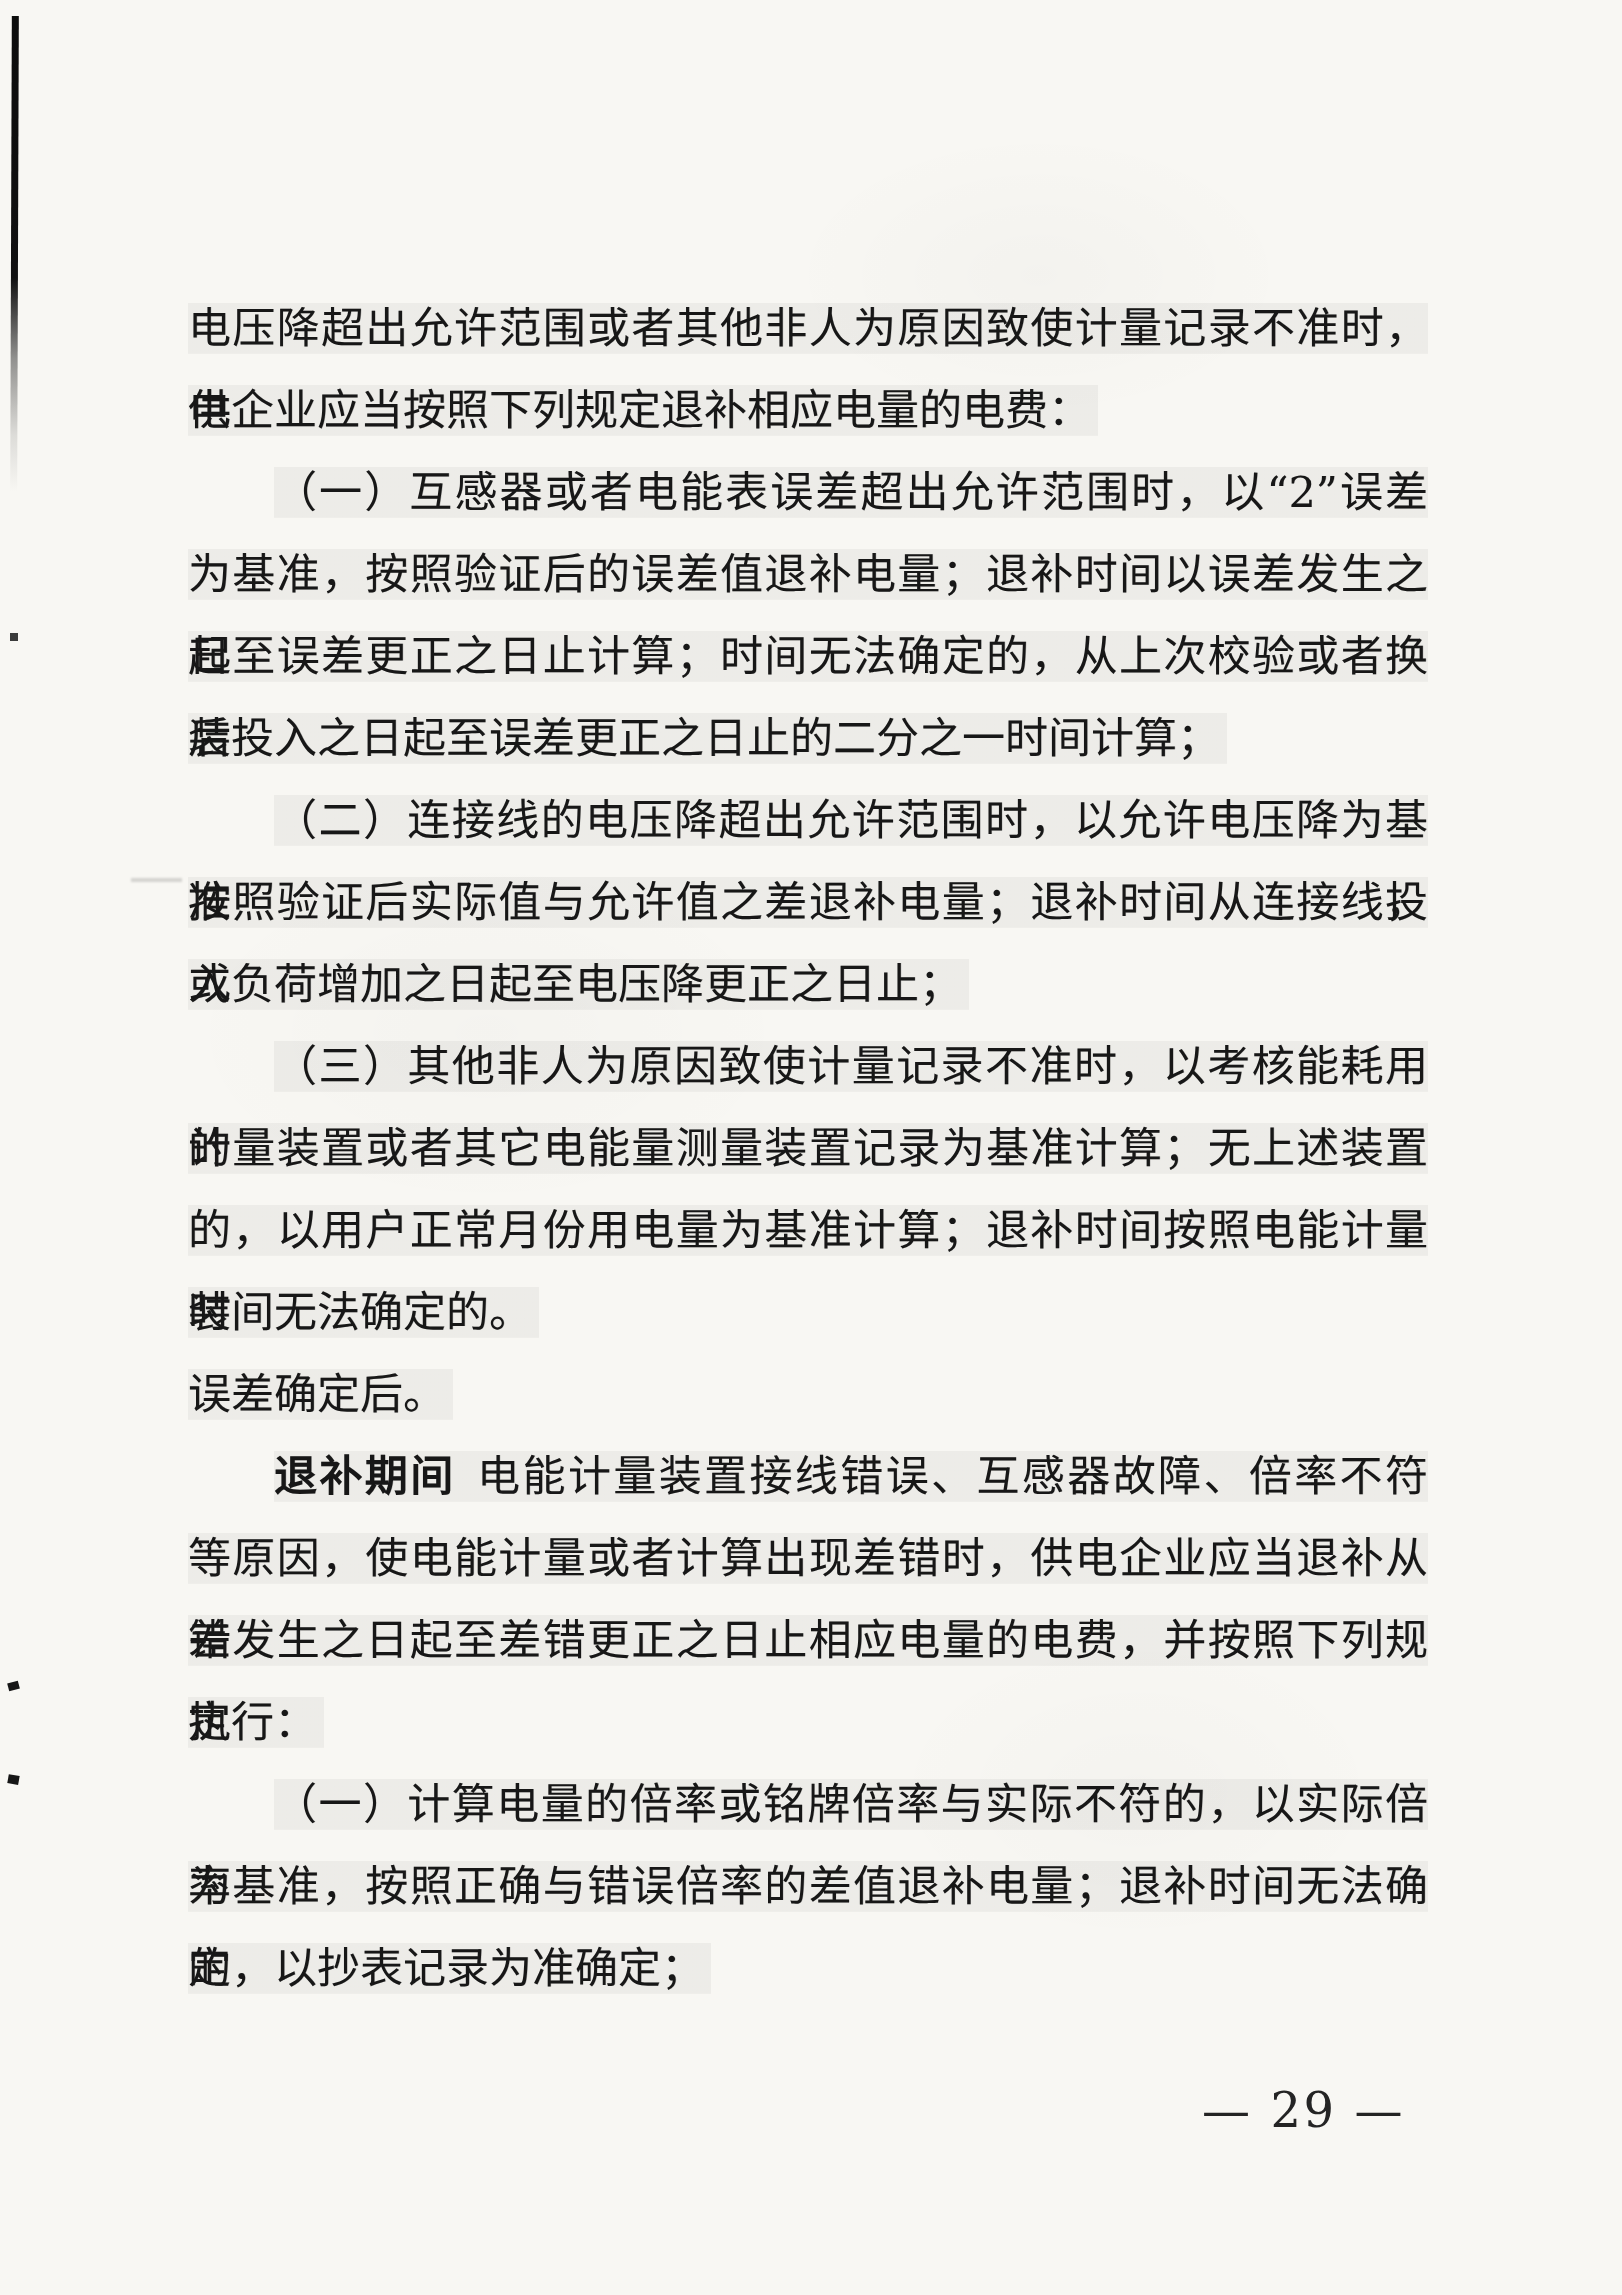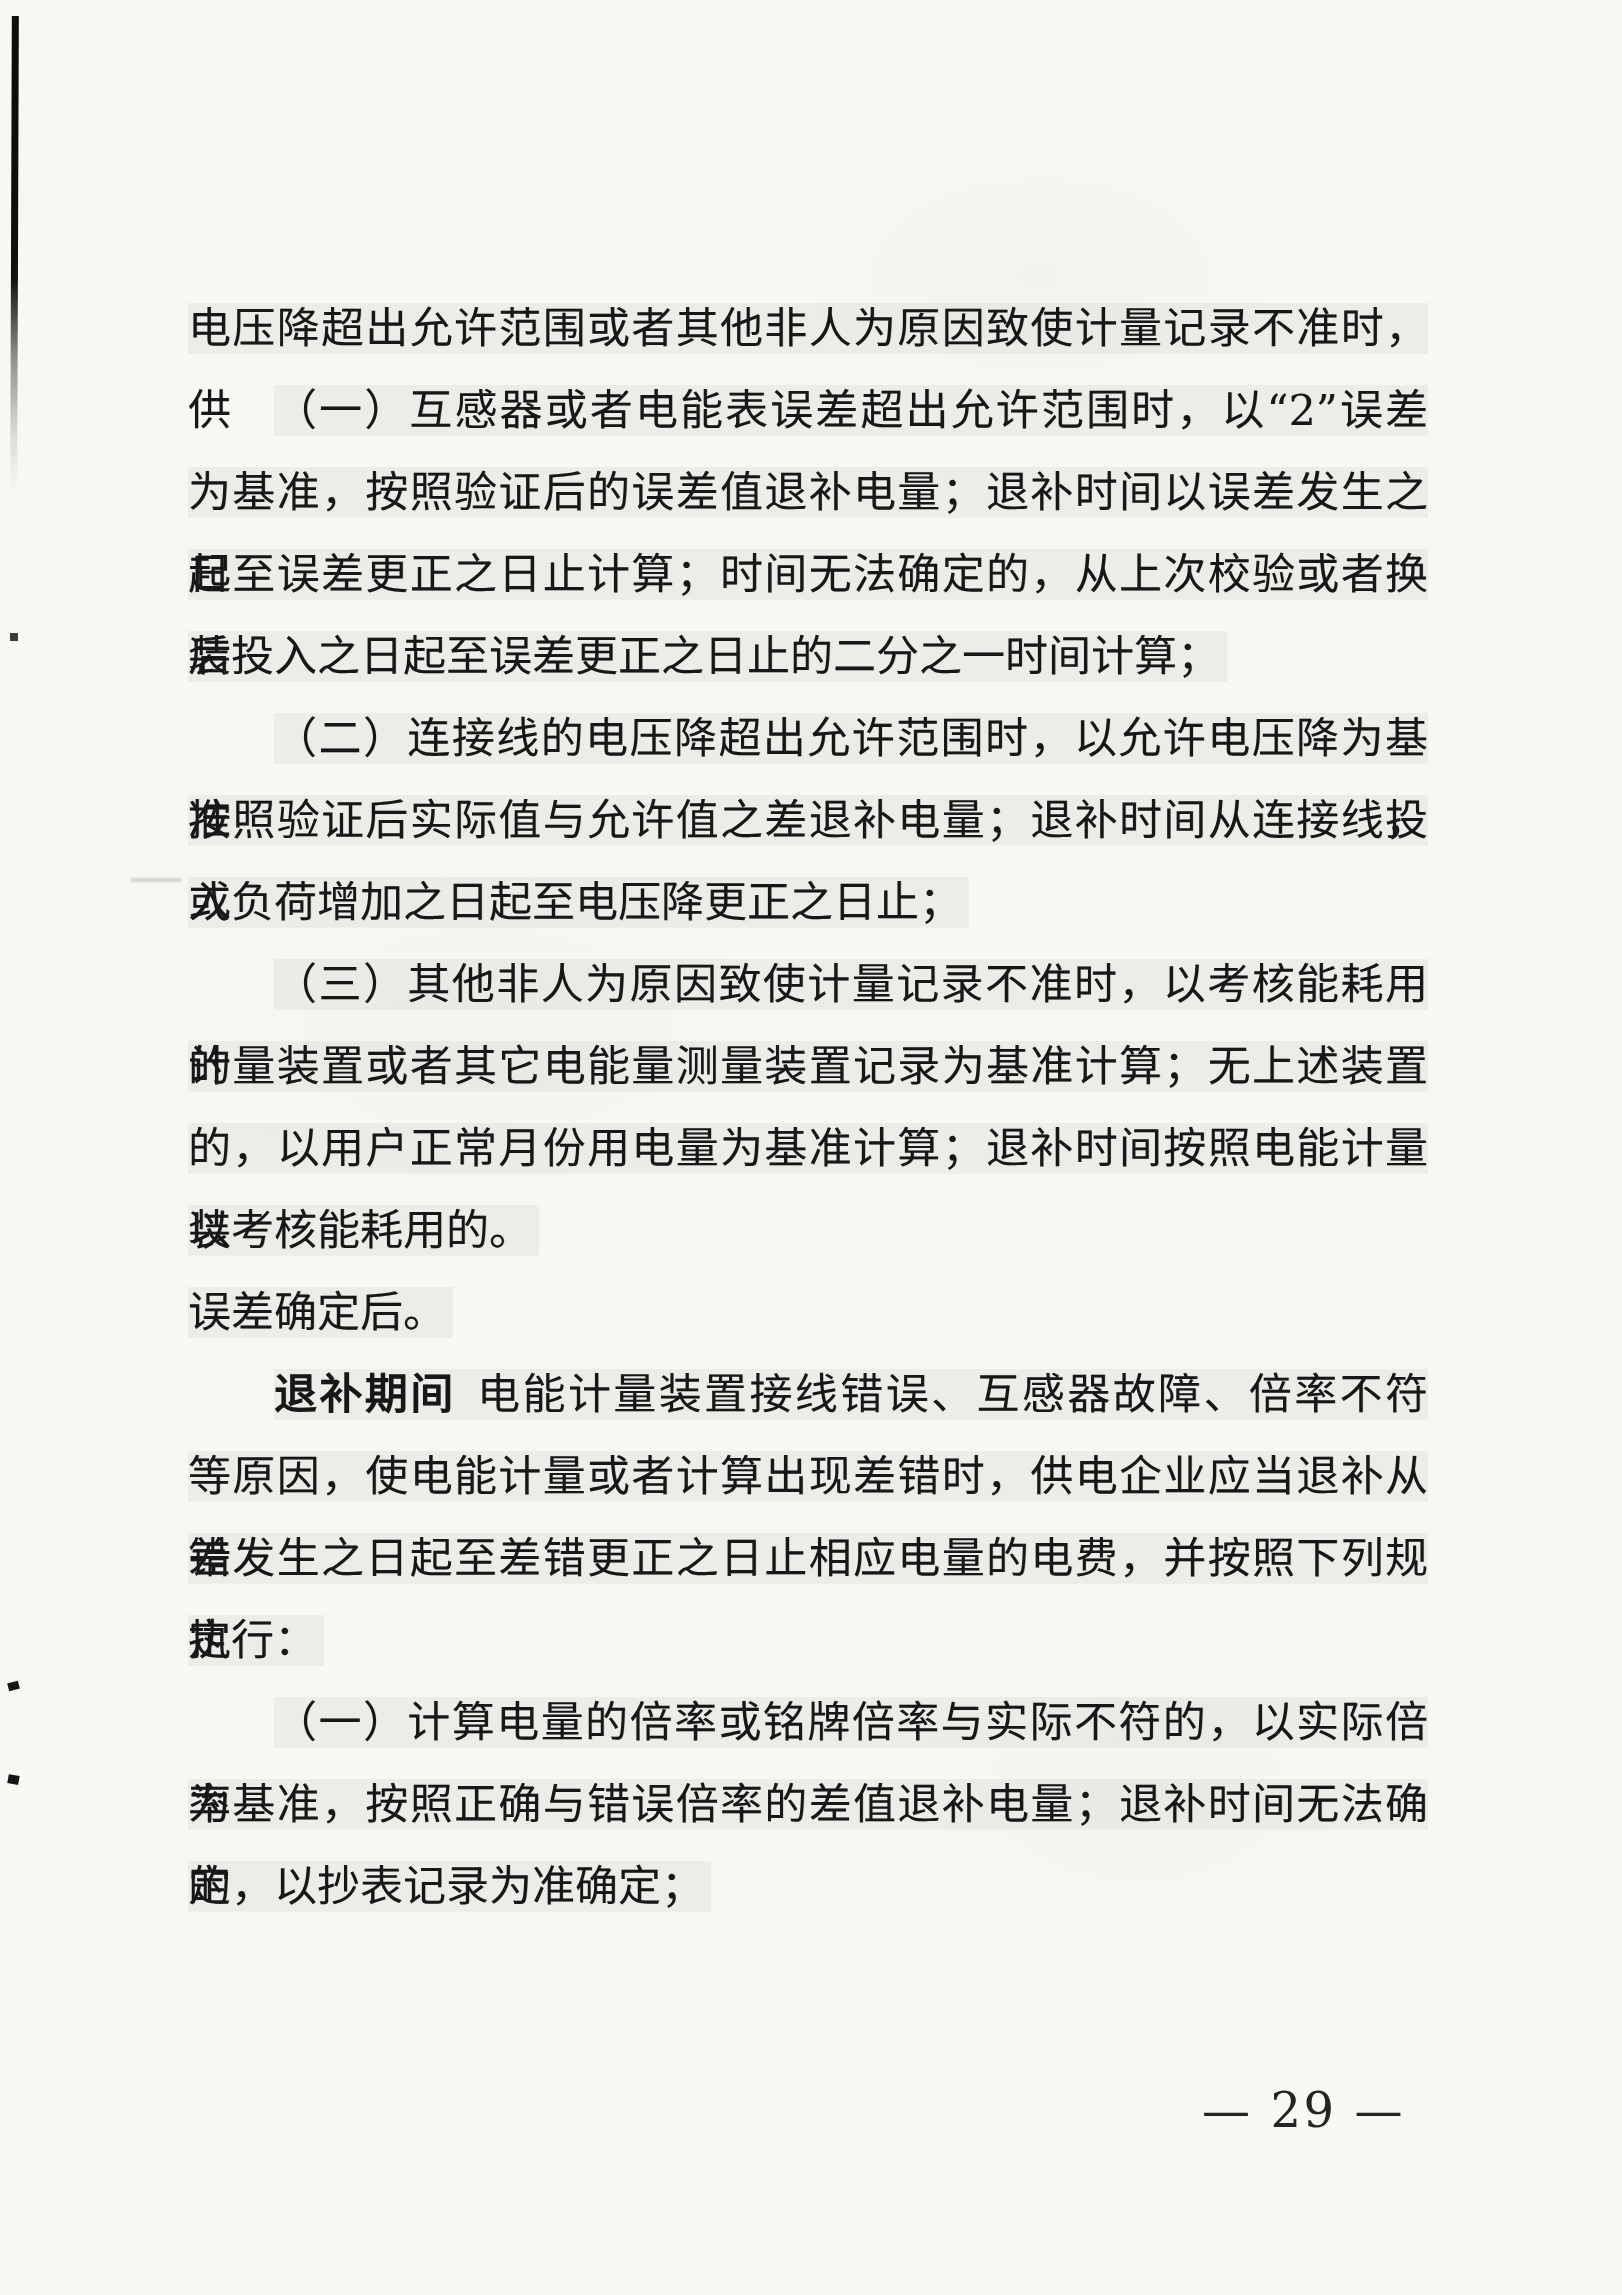--- a/index.html
+++ b/index.html
@@ -51,31 +51,32 @@
 <div class="page">
 
   <div class="artifact bar"></div>
   <div class="artifact s1"></div>
   <div class="artifact s2"></div>
   <div class="artifact s3"></div>
   <div class="artifact dash"></div>
 
   <main class="text-block">
     <div class="line full">电压降超出允许范围或者其他非人为原因致使计量记录不准时，供</div>
+    <div class="line short">电企业应当按照下列规定退补相应电量的电费：</div>
     <div class="line full indent">（一）互感器或者电能表误差超出允许范围时，以“2”误差</div>
     <div class="line full">为基准，按照验证后的误差值退补电量；退补时间以误差发生之日</div>
     <div class="line full">起至误差更正之日止计算；时间无法确定的，从上次校验或者换装</div>
     <div class="line short">后投入之日起至误差更正之日止的二分之一时间计算；</div>
     <div class="line full indent">（二）连接线的电压降超出允许范围时，以允许电压降为基准，</div>
     <div class="line full">按照验证后实际值与允许值之差退补电量；退补时间从连接线投入</div>
     <div class="line short">或负荷增加之日起至电压降更正之日止；</div>
     <div class="line full indent">（三）其他非人为原因致使计量记录不准时，以考核能耗用的</div>
     <div class="line full">计量装置或者其它电能量测量装置记录为基准计算；无上述装置</div>
     <div class="line full">的，以用户正常月份用电量为基准计算；退补时间按照电能计量装</div>
-    <div class="line short">以考核能耗用的。</div>
+    <div class="line short">时间无法确定的。</div>
     <div class="line short">误差确定后。</div>
     <div class="line full indent">
       <b class="article">退补期间</b><span>电能计量装置接线错误、互感器故障、倍率不符</span>
     </div>
     <div class="line full">等原因，使电能计量或者计算出现差错时，供电企业应当退补从差</div>
     <div class="line full">错发生之日起至差错更正之日止相应电量的电费，并按照下列规定</div>
     <div class="line short">执行：</div>
     <div class="line full indent">（一）计算电量的倍率或铭牌倍率与实际不符的，以实际倍率</div>
     <div class="line full">为基准，按照正确与错误倍率的差值退补电量；退补时间无法确定</div>
     <div class="line short">的，以抄表记录为准确定；</div>

